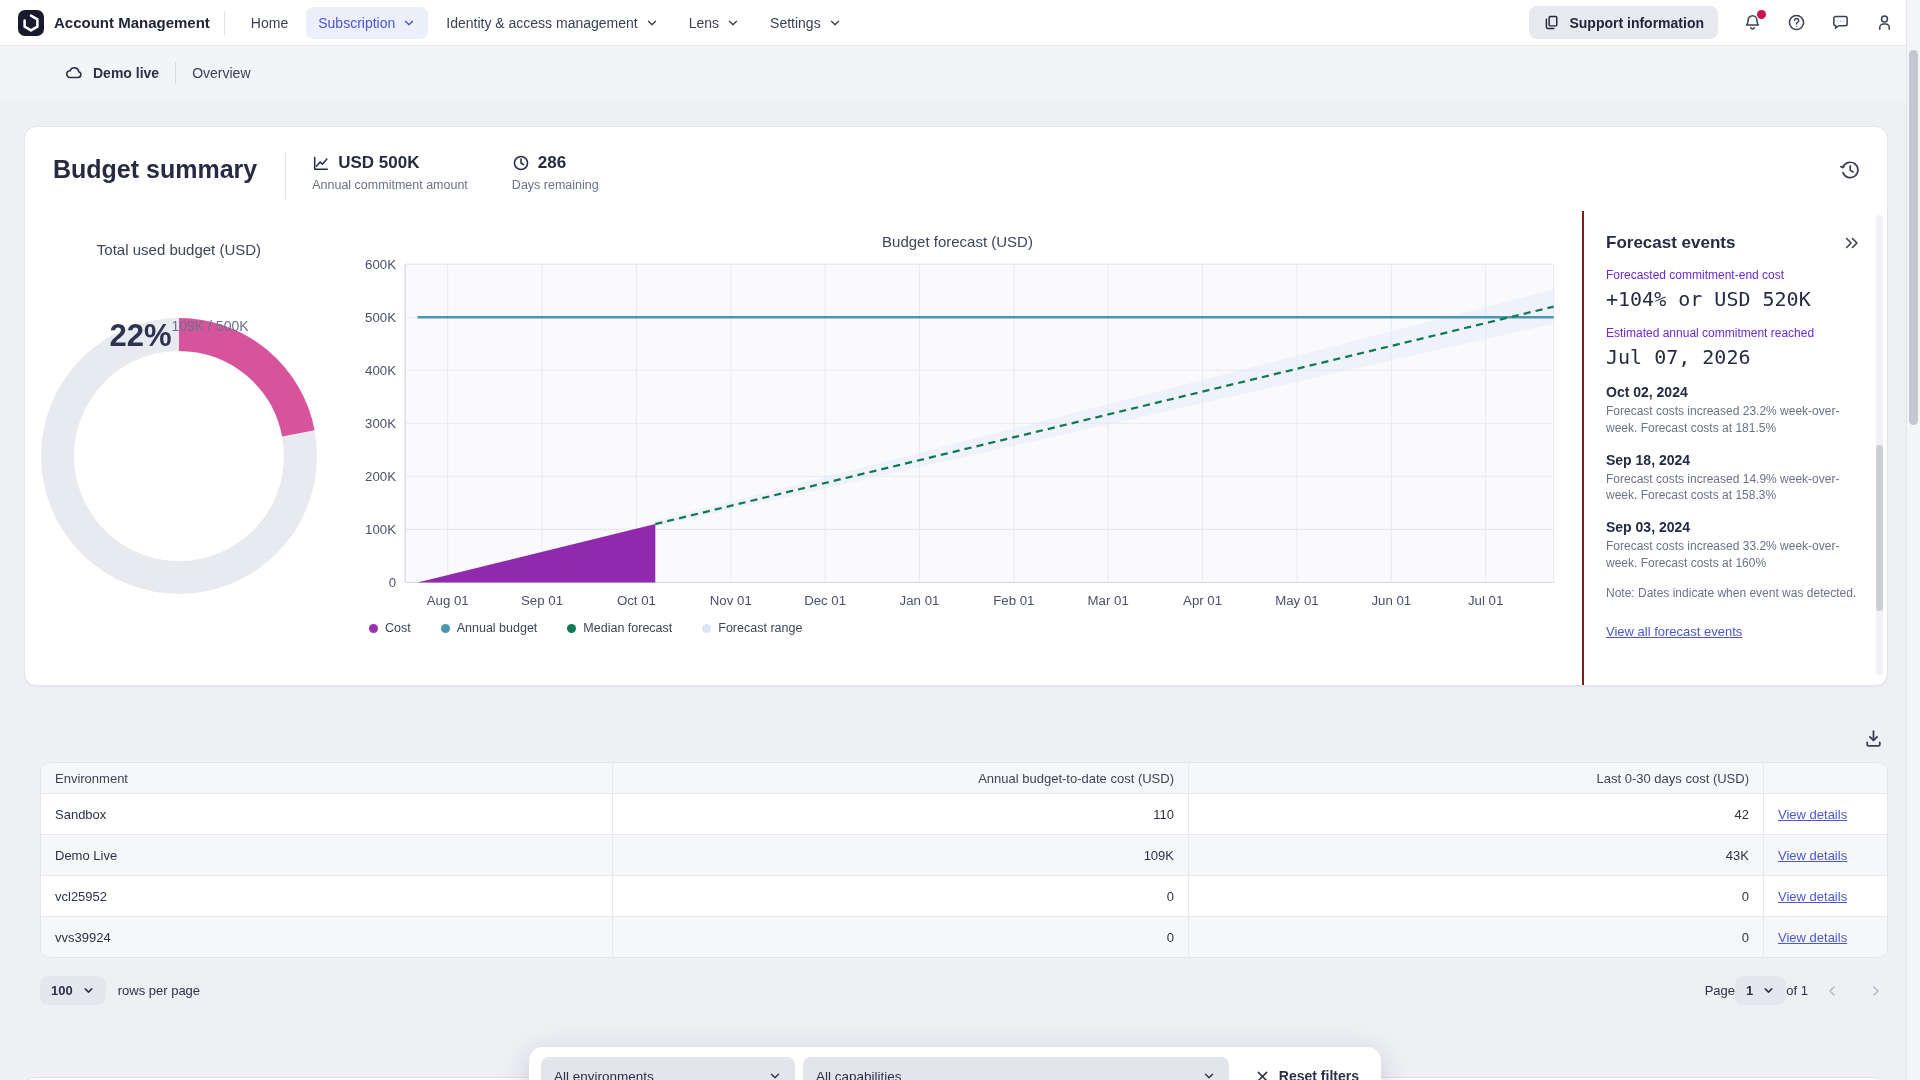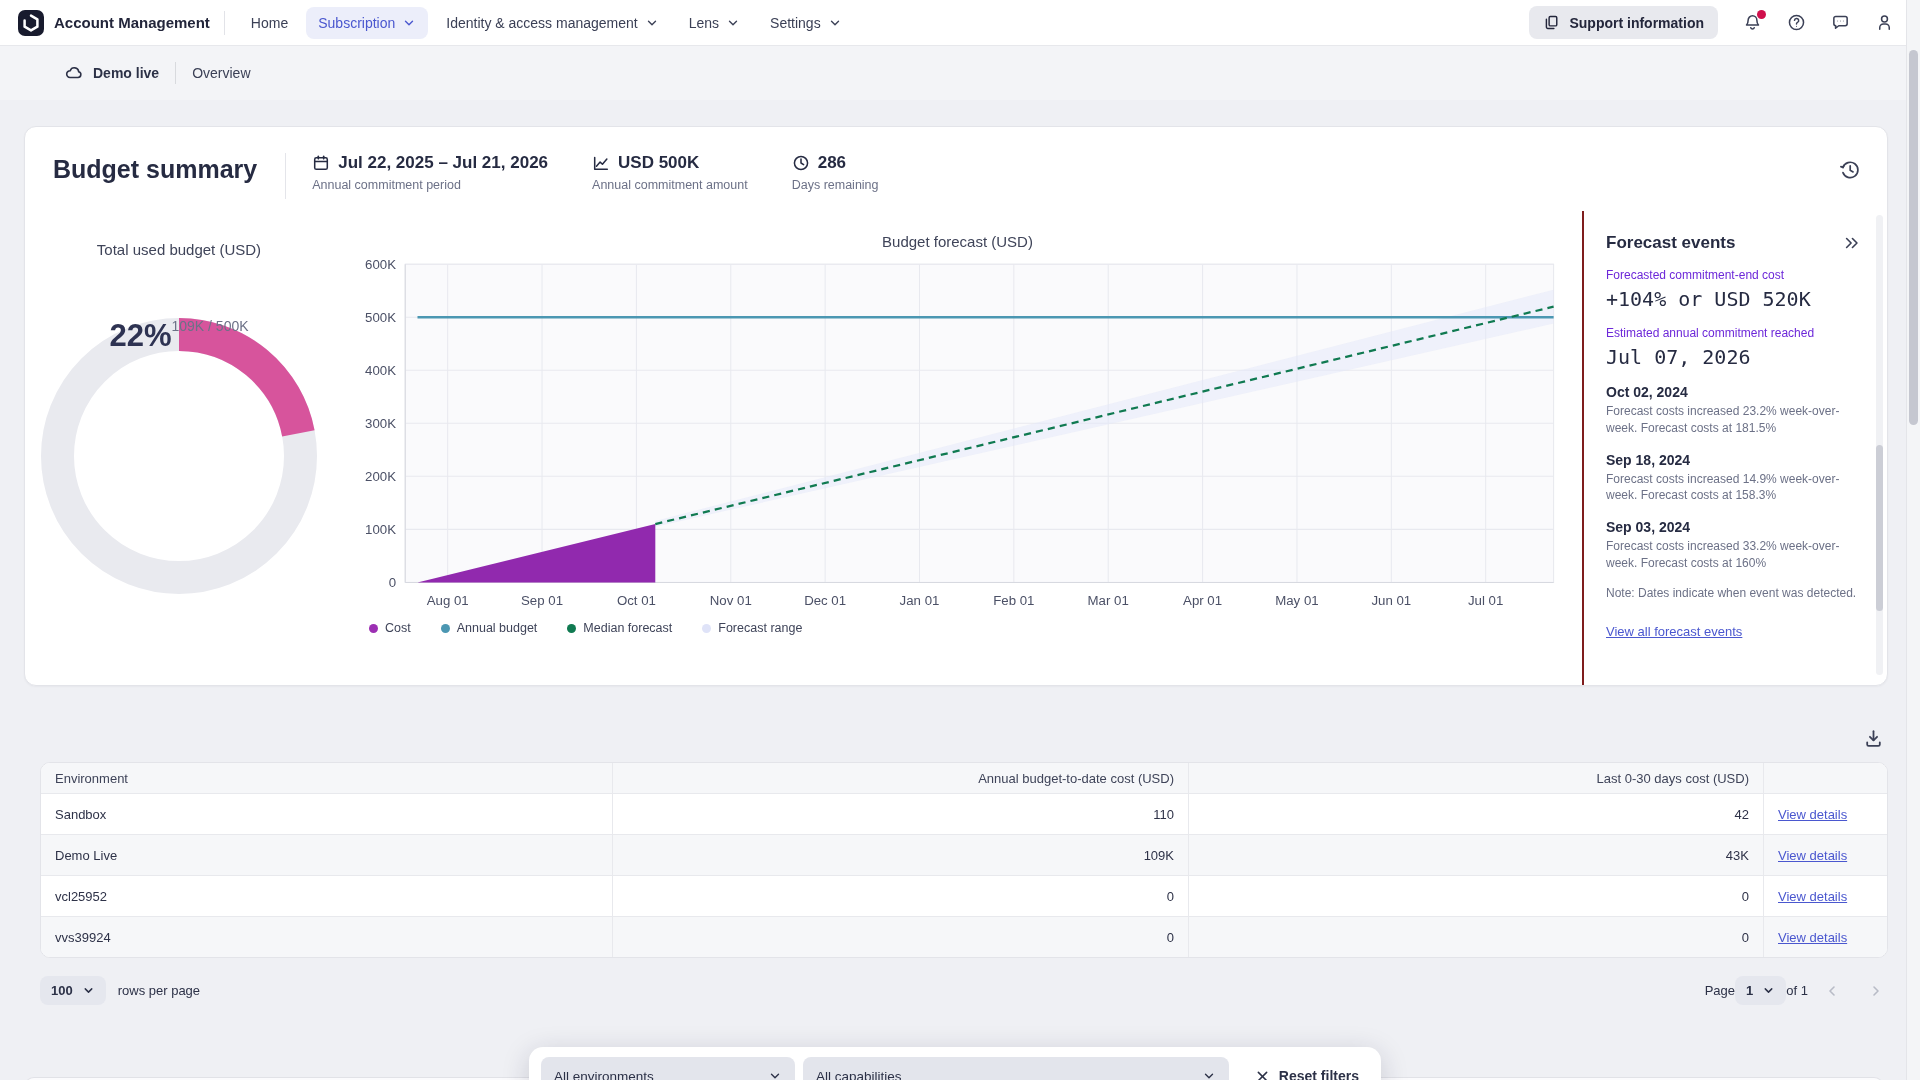--- a/index.html
+++ b/index.html
@@ -211,34 +211,20 @@
     </div>
     <div class="crumb-divider"></div>
     <div class="crumb-page">Overview</div>
   </div>
 
   <section class="summary-card">
     <div class="card-header">
       <div class="card-title">Budget summary</div>
       <div class="hdr-divider"></div>
       <div class="stats">
-        <div class="stat">
-          <div class="stat-top">
-            <span>
-                <svg class="ic" width="18" height="18" viewBox="0 0 20 20" fill="none" stroke="currentColor" stroke-width="1.7" stroke-linecap="round" stroke-linejoin="round">
-                  <rect x="3" y="4.2" width="14" height="12.8" rx="1.8"></rect>
-                  <line x1="3" y1="8.4" x2="17" y2="8.4"></line>
-                  <line x1="7" y1="2.4" x2="7" y2="5.4"></line>
-                  <line x1="13" y1="2.4" x2="13" y2="5.4"></line>
-                </svg>
-              </span>
-            <span>Jul 22, 2025 – Jul 21, 2026</span>
-          </div>
-          <div class="stat-label">Annual commitment period</div>
-        </div>
         <div class="stat">
           <div class="stat-top">
             <span>
                 <svg class="ic" width="18" height="18" viewBox="0 0 20 20" fill="none" stroke="currentColor" stroke-width="1.7" stroke-linecap="round" stroke-linejoin="round">
                   <polyline points="3,4 3,17 17,17"></polyline>
                   <polyline points="5,13.5 9,9 11.6,11.4 16.5,5.6"></polyline>
                 </svg>
               </span>
             <span>USD 500K</span>
           </div>

